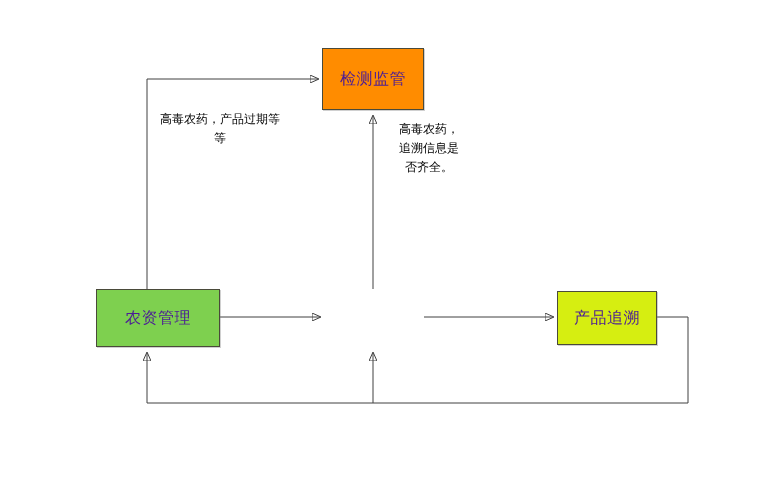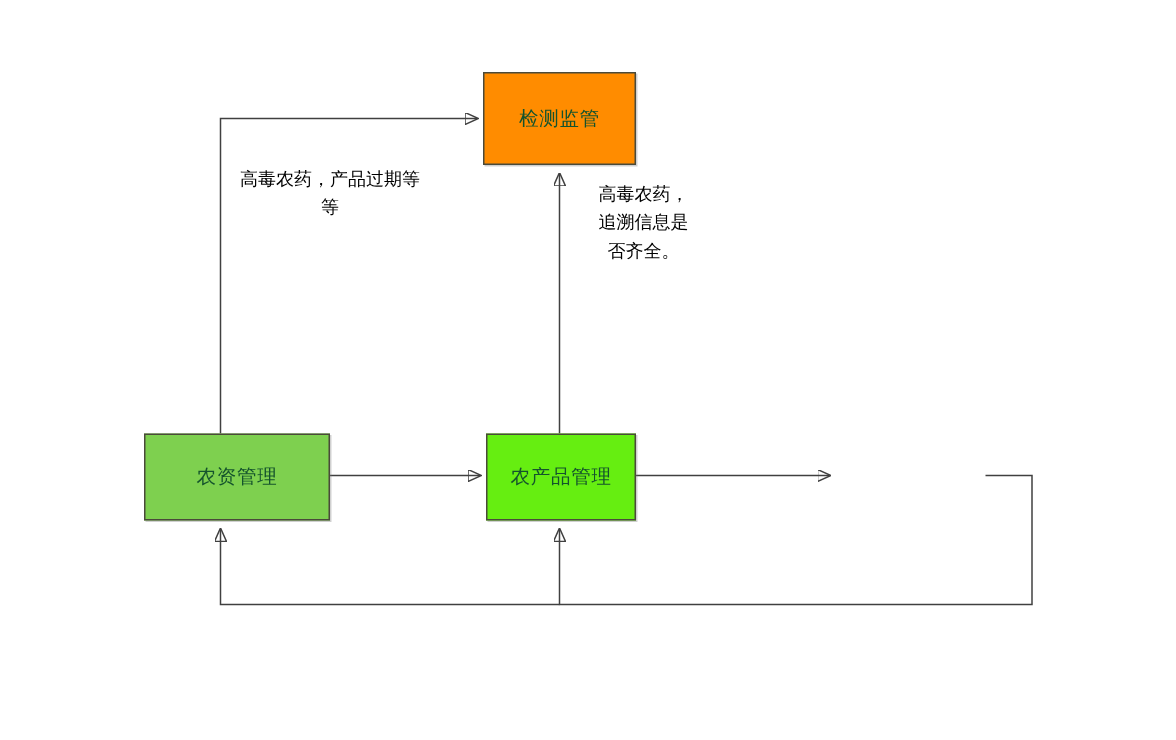--- a/index.html
+++ b/index.html
@@ -17,22 +17,22 @@
     background: #ffffff;
     overflow: hidden;
   }
   .node {
     position: absolute;
     box-sizing: border-box;
     border: 1px solid #4a4a3a;
     display: flex;
     align-items: center;
     justify-content: center;
-    font-size: 13px;
-    color: #14532d;
+    font-size: 16px;
+    color: #4c1d95;
     letter-spacing: 0.5px;
     box-shadow: 1px 1px 0 rgba(120,120,120,0.35);
   }
   .node-inspection {
     left: 322px;
     top: 48px;
     width: 102px;
     height: 62px;
     background: #ff8c00;
   }
@@ -112,20 +112,20 @@
 
     <path d="M657,317 L688,317 L688,403 L373,403 L373,353" marker-end="url(#arrow)"></path>
 
     <path d="M373,403 L147,403 L147,353" marker-end="url(#arrow)"></path>
   </svg>
 
   <div class="node node-inspection">检测监管</div>
 
   <div class="node node-agri-input">农资管理</div>
 
-  <div class="node node-produce">农产品管理</div>
 
+  <div class="node node-trace">产品追溯</div>
 
   <div class="edge-label label-left">高毒农药，产品过期等等</div>
 
   <div class="edge-label label-mid">高毒农药，追溯信息是否齐全。</div>
 
 </div>
 
 </body></html>

